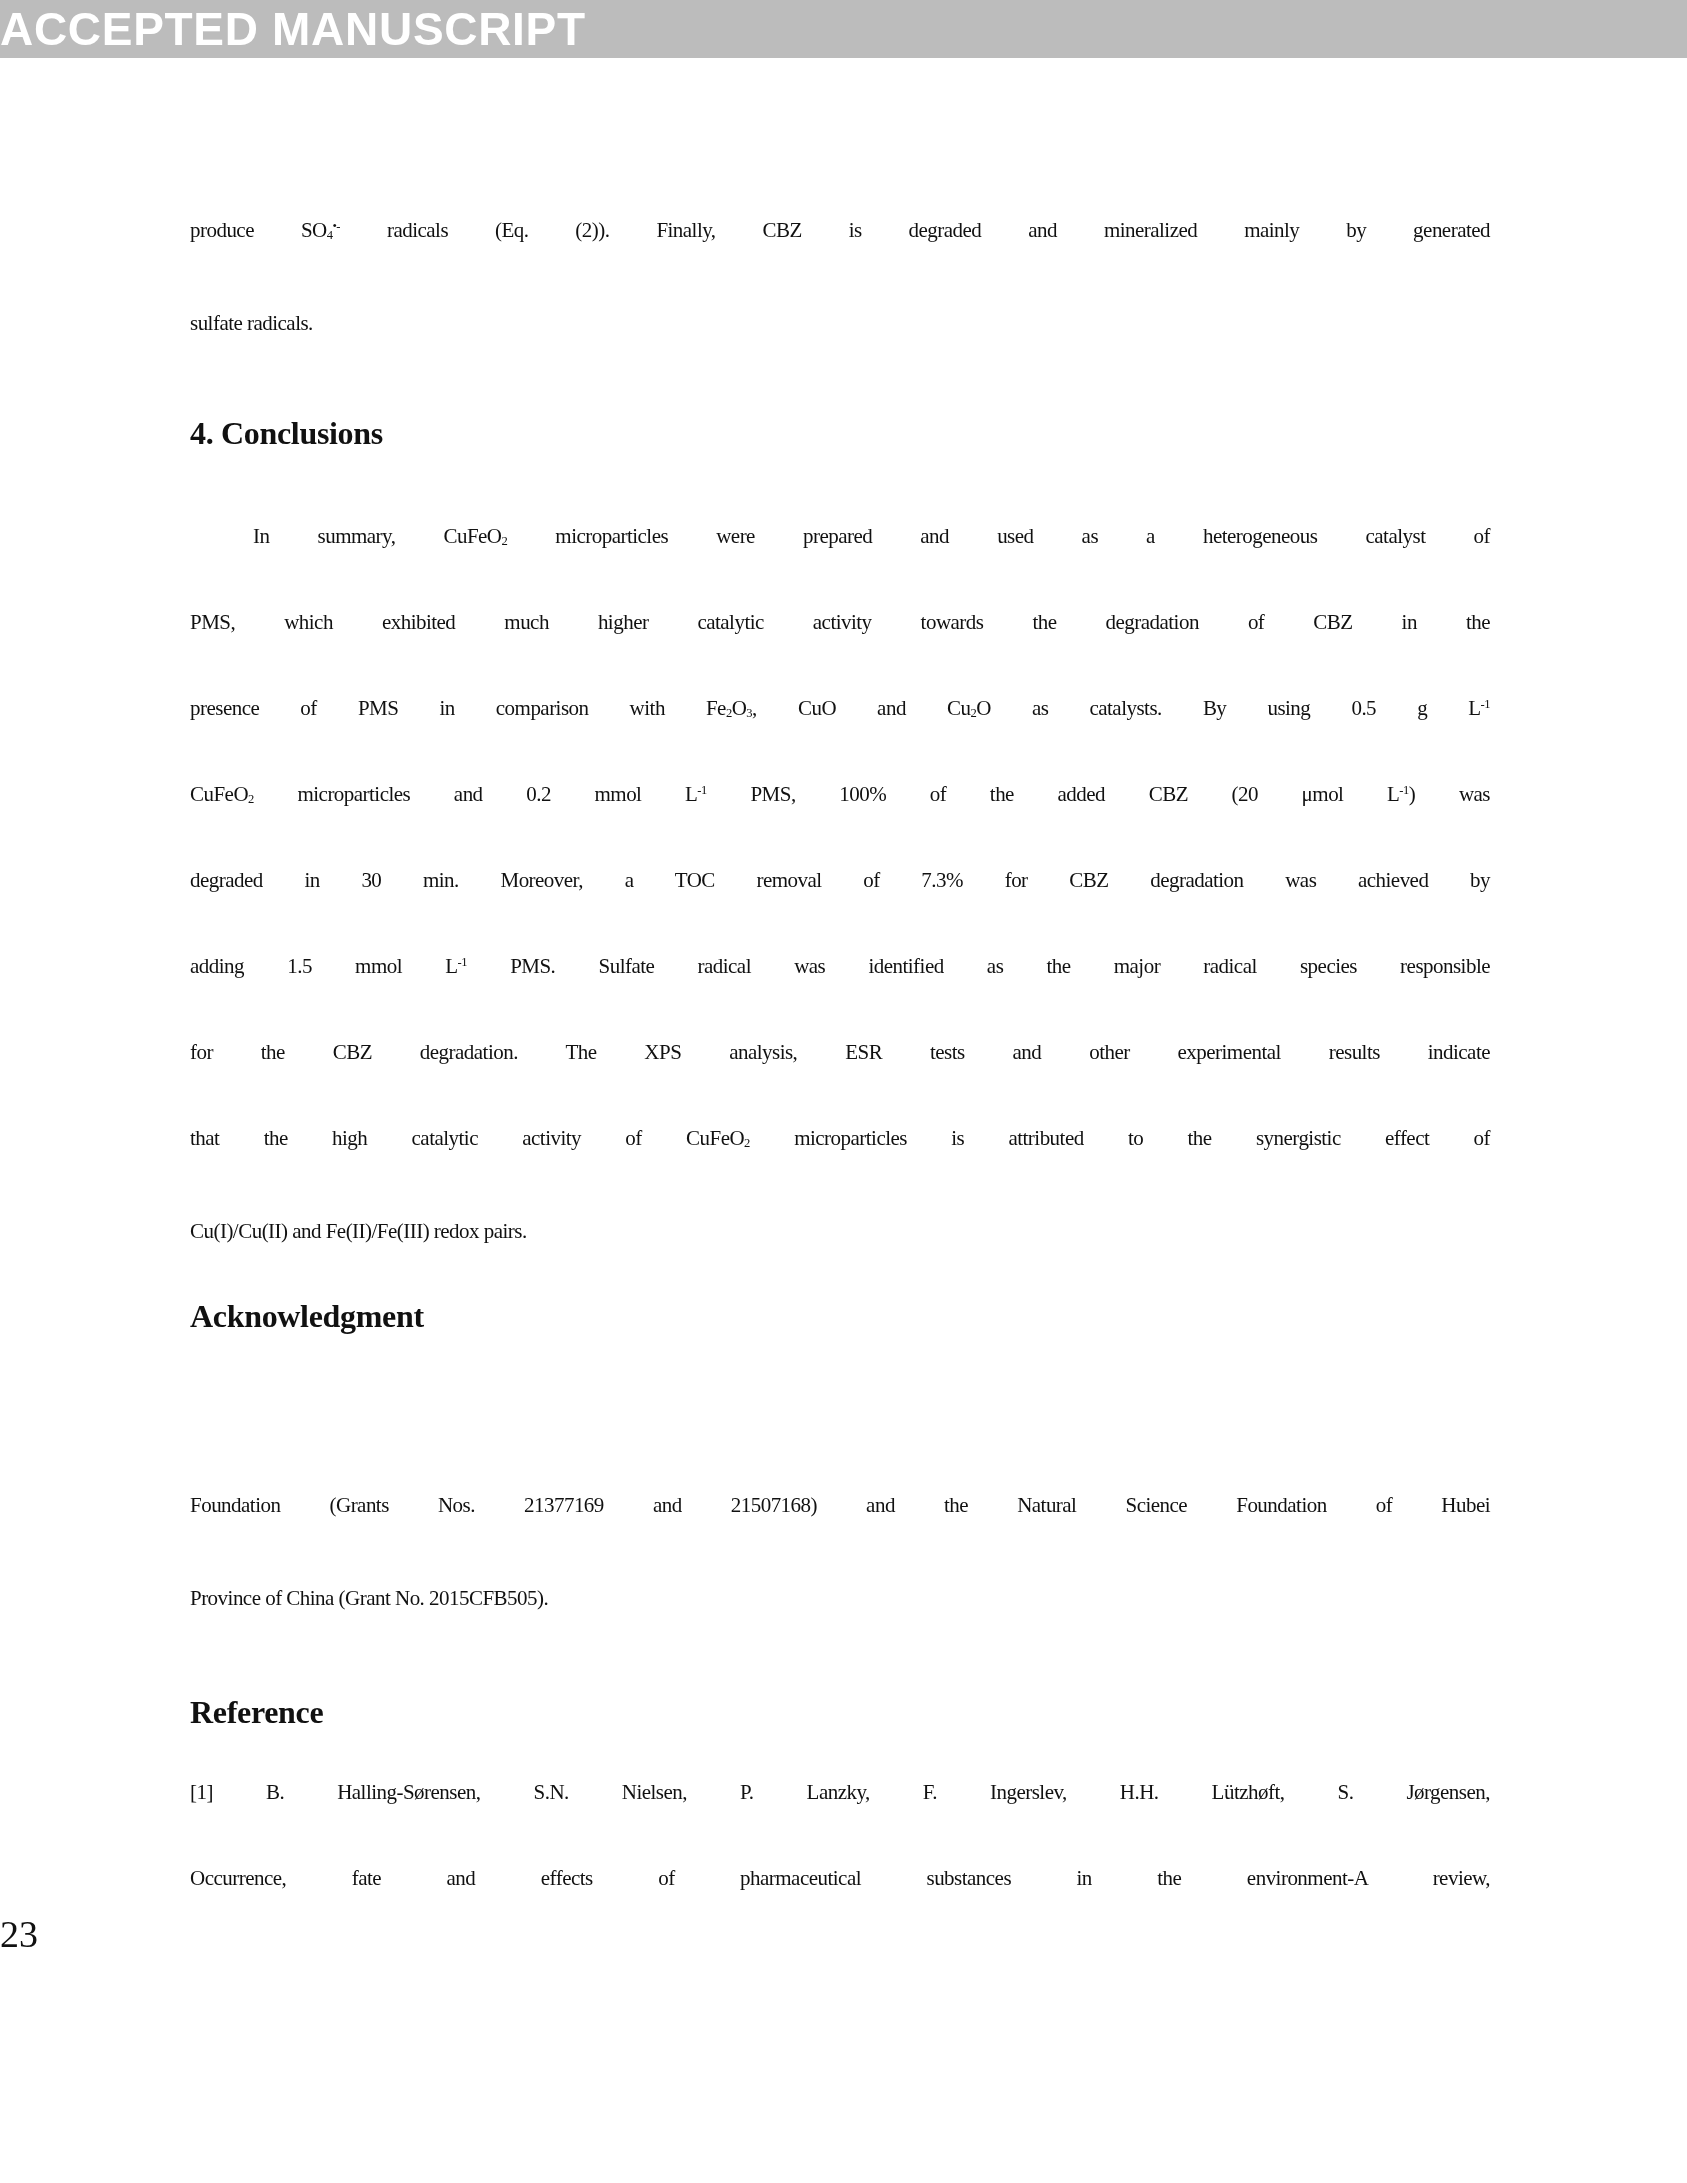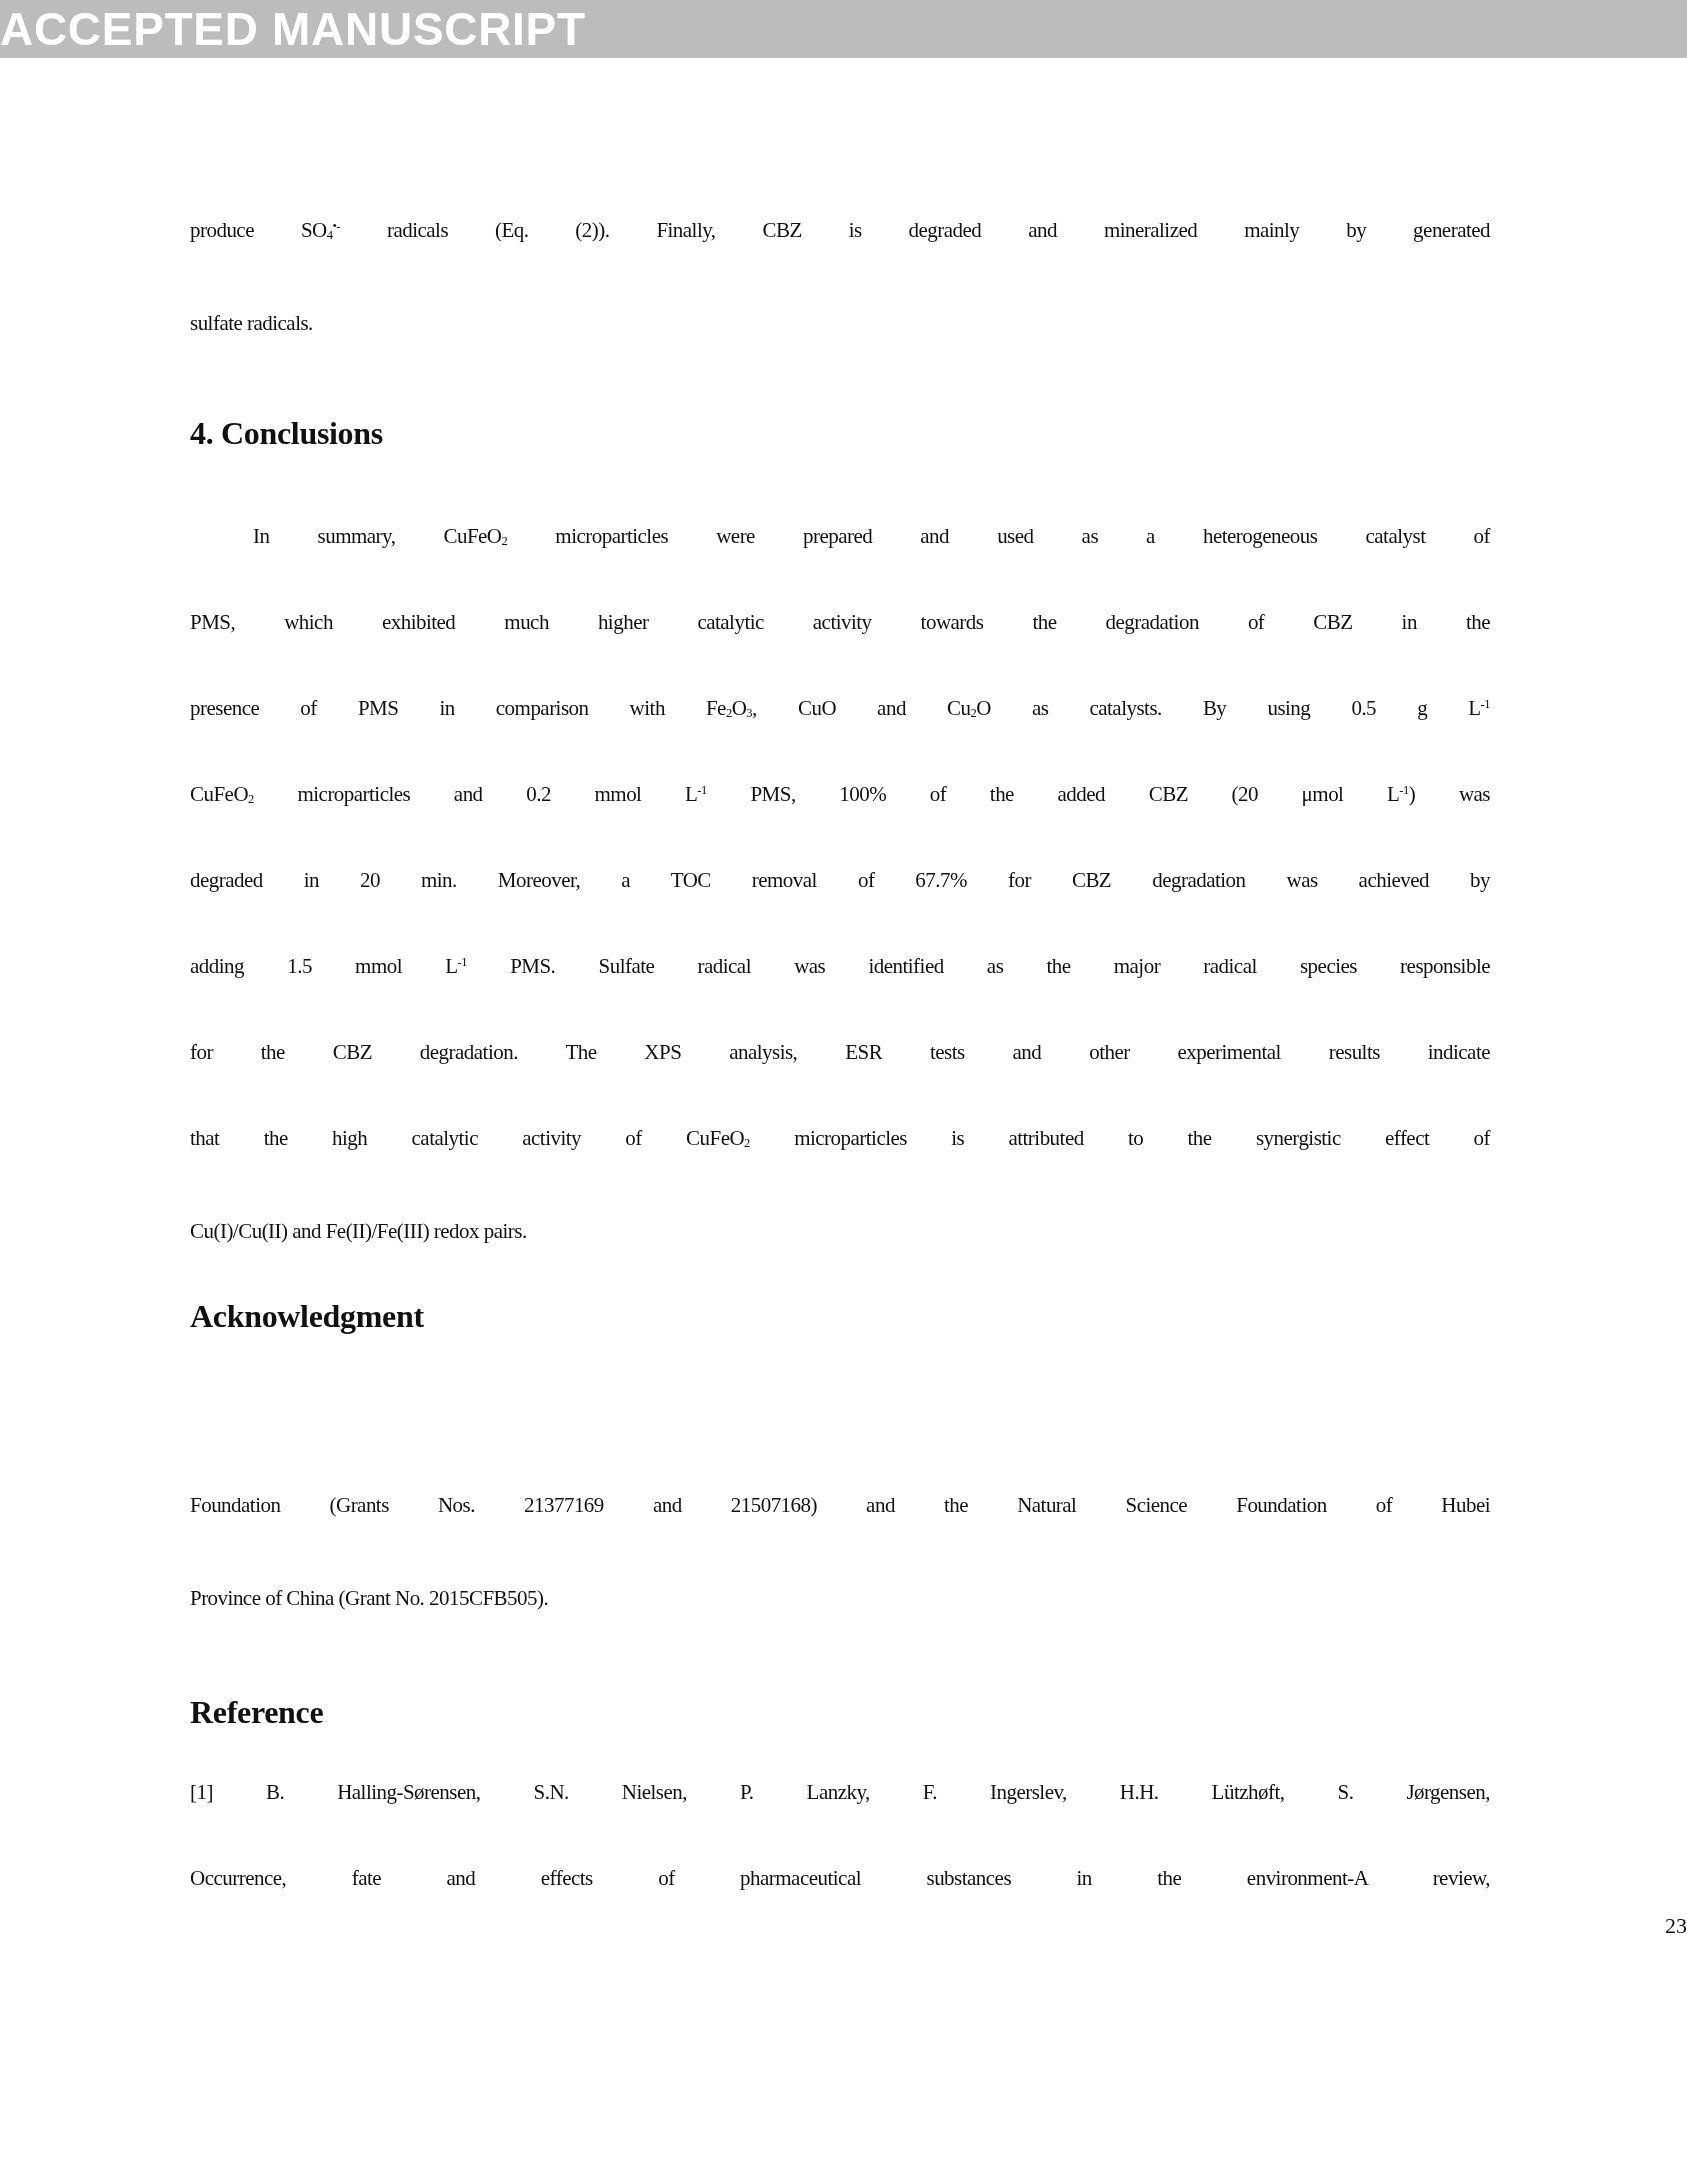--- a/index.html
+++ b/index.html
@@ -45,22 +45,22 @@
     font-weight: bold;
     line-height: 1.15;
     letter-spacing: -0.01em;
   }
   sup { font-size: 60%; line-height: 0; vertical-align: baseline; position: relative; top: -0.55em; }
   sub { font-size: 60%; line-height: 0; vertical-align: baseline; position: relative; top: 0.12em; }
   #page-number {
     position: absolute;
     left: 0;
     width: 1687px;
-    text-align: right;
-    font-size: 22px;
+    text-align: left;
+    font-size: 38px;
     line-height: 1.15;
   }
 </style>
 </head>
 <body>
 
 <div id="page">
 
   <div id="banner" style="background: rgb(188, 188, 188); color: rgb(255, 255, 255);">
     <span>ACCEPTED MANUSCRIPT</span>
@@ -68,21 +68,21 @@
 
   <div class="line just" style="top:218px">produce SO<sub>4</sub><sup>•-</sup> radicals (Eq. (2)). Finally, CBZ is degraded and mineralized mainly by generated</div>
   <div class="line left" style="top:304px">sulfate radicals.</div>
 
   <div class="heading" style="top:415px">4. Conclusions</div>
 
   <div class="line just indent" style="top:524px">In summary, CuFeO<sub>2</sub> microparticles were prepared and used as a heterogeneous catalyst of</div>
   <div class="line just" style="top:610px">PMS, which exhibited much higher catalytic activity towards the degradation of CBZ in the</div>
   <div class="line just" style="top:696px">presence of PMS in comparison with Fe<sub>2</sub>O<sub>3</sub>, CuO and Cu<sub>2</sub>O as catalysts. By using 0.5 g L<sup>-1</sup></div>
   <div class="line just" style="top:782px">CuFeO<sub>2</sub> microparticles and 0.2 mmol L<sup>-1</sup> PMS, 100% of the added CBZ (20 μmol L<sup>-1</sup>) was</div>
-  <div class="line just" style="top:868px">degraded in 20 min. Moreover, a TOC removal of 67.7% for CBZ degradation was achieved by</div>
+  <div class="line just" style="top:868px">degraded in 30 min. Moreover, a TOC removal of 7.3% for CBZ degradation was achieved by</div>
   <div class="line just" style="top:954px">adding 1.5 mmol L<sup>-1</sup> PMS. Sulfate radical was identified as the major radical species responsible</div>
   <div class="line just" style="top:1040px">for the CBZ degradation. The XPS analysis, ESR tests and other experimental results indicate</div>
   <div class="line just" style="top:1126px">that the high catalytic activity of CuFeO<sub>2</sub> microparticles is attributed to the synergistic effect of</div>
   <div class="line left" style="top:1212px">Cu(I)/Cu(II) and Fe(II)/Fe(III) redox pairs.</div>
 
   <div class="heading" style="top:1298px">Acknowledgment</div>
 
   <div class="line just" style="top:1493px">Foundation (Grants Nos. 21377169 and 21507168) and the Natural Science Foundation of Hubei</div>
   <div class="line left" style="top:1579px">Province of China (Grant No. 2015CFB505).</div>
 

